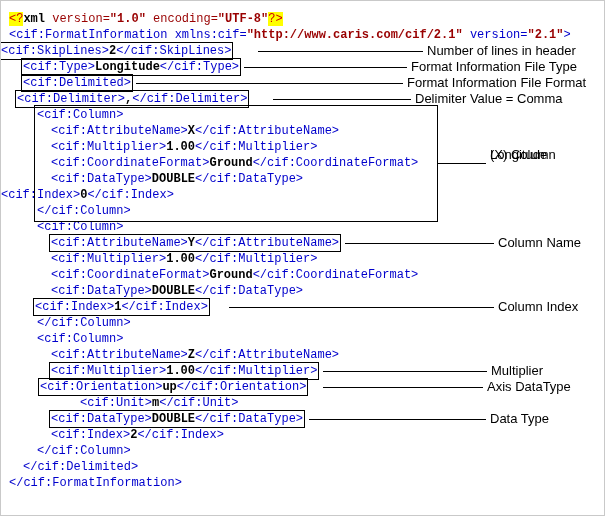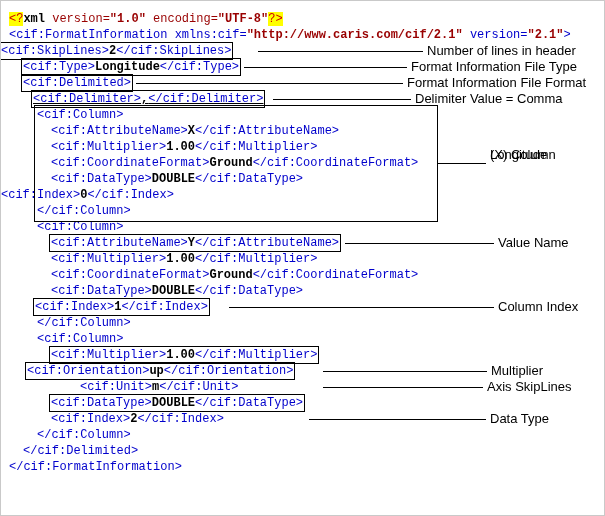--- a/index.html
+++ b/index.html
@@ -77,38 +77,39 @@
 </head>
 <body>
 
 <div class="page">
   <div class="code" id="code">
       <div class="line" style="padding-left: 8px;"><span class="tok-pi">&lt;?</span><span class="tok-xname">xml </span><span class="tok-xattr">version=</span><span class="tok-attrval">"1.0"</span><span class="tok-xattr"> encoding=</span><span class="tok-attrval">"UTF-8"</span><span class="tok-pi">?&gt;</span></div>
       <div class="line" style="padding-left: 8px;"><span class="tok-tag">&lt;cif:FormatInformation xmlns:cif=</span><span class="tok-attrval">"http://www.caris.com/cif/2.1"</span><span class="tok-tag"> version=</span><span class="tok-attrval">"2.1"</span><span class="tok-tag">&gt;</span></div>
       <div class="line" style=""><span class="boxed"><span class="tok-tag">&lt;cif:SkipLines&gt;</span><span class="tok-val">2</span><span class="tok-tag">&lt;/cif:SkipLines&gt;</span></span></div>
       <div class="line" style="padding-left: 22px;"><span class="boxed"><span class="tok-tag">&lt;cif:Type&gt;</span><span class="tok-val">Longitude</span><span class="tok-tag">&lt;/cif:Type&gt;</span></span></div>
       <div class="line" style="padding-left: 22px;"><span class="boxed"><span class="tok-tag">&lt;cif:Delimited&gt;</span></span></div>
-      <div class="line" style="padding-left: 32px; text-decoration: underline;"><span class="boxed"><span class="tok-tag">&lt;cif:Delimiter&gt;</span><span class="tok-val">,</span><span class="tok-tag">&lt;/cif:Delimiter&gt;</span></span></div>
+      <div class="line" style="padding-left: 16px;"><span class="boxed"><span class="tok-tag">&lt;cif:Delimiter&gt;</span><span class="tok-val">,</span><span class="tok-tag">&lt;/cif:Delimiter&gt;</span></span></div>
       <div class="line" style="padding-left: 36px;"><span class="tok-tag">&lt;cif:Column&gt;</span></div>
       <div class="line" style="padding-left: 50px;"><span class="tok-tag">&lt;cif:AttributeName&gt;</span><span class="tok-val">X</span><span class="tok-tag">&lt;/cif:AttributeName&gt;</span></div>
       <div class="line" style="padding-left: 50px;"><span class="tok-tag">&lt;cif:Multiplier&gt;</span><span class="tok-val">1.00</span><span class="tok-tag">&lt;/cif:Multiplier&gt;</span></div>
       <div class="line" style="padding-left: 50px;"><span class="tok-tag">&lt;cif:CoordinateFormat&gt;</span><span class="tok-val">Ground</span><span class="tok-tag">&lt;/cif:CoordinateFormat&gt;</span></div>
       <div class="line" style="padding-left: 50px;"><span class="tok-tag">&lt;cif:DataType&gt;</span><span class="tok-val">DOUBLE</span><span class="tok-tag">&lt;/cif:DataType&gt;</span></div>
       <div class="line" style=""><span class="tok-tag">&lt;cif:Index&gt;</span><span class="tok-val">0</span><span class="tok-tag">&lt;/cif:Index&gt;</span></div>
       <div class="line" style="padding-left: 36px;"><span class="tok-tag">&lt;/cif:Column&gt;</span></div>
       <div class="line" style="padding-left: 36px;"><span class="tok-tag">&lt;cif:Column&gt;</span></div>
       <div class="line" style="padding-left: 50px;"><span class="boxed"><span class="tok-tag">&lt;cif:AttributeName&gt;</span><span class="tok-val">Y</span><span class="tok-tag">&lt;/cif:AttributeName&gt;</span></span></div>
       <div class="line" style="padding-left: 50px;"><span class="tok-tag">&lt;cif:Multiplier&gt;</span><span class="tok-val">1.00</span><span class="tok-tag">&lt;/cif:Multiplier&gt;</span></div>
       <div class="line" style="padding-left: 50px;"><span class="tok-tag">&lt;cif:CoordinateFormat&gt;</span><span class="tok-val">Ground</span><span class="tok-tag">&lt;/cif:CoordinateFormat&gt;</span></div>
       <div class="line" style="padding-left: 50px;"><span class="tok-tag">&lt;cif:DataType&gt;</span><span class="tok-val">DOUBLE</span><span class="tok-tag">&lt;/cif:DataType&gt;</span></div>
       <div class="line" style="padding-left: 34px;"><span class="boxed"><span class="tok-tag">&lt;cif:Index&gt;</span><span class="tok-val">1</span><span class="tok-tag">&lt;/cif:Index&gt;</span></span></div>
       <div class="line" style="padding-left: 36px;"><span class="tok-tag">&lt;/cif:Column&gt;</span></div>
       <div class="line" style="padding-left: 36px;"><span class="tok-tag">&lt;cif:Column&gt;</span></div>
+      <div class="line" style="padding-left: 50px;"><span class="tok-tag">&lt;cif:AttributeName&gt;</span><span class="tok-val">Z</span><span class="tok-tag">&lt;/cif:AttributeName&gt;</span></div>
       <div class="line" style="padding-left: 50px;"><span class="boxed"><span class="tok-tag">&lt;cif:Multiplier&gt;</span><span class="tok-val">1.00</span><span class="tok-tag">&lt;/cif:Multiplier&gt;</span></span></div>
-      <div class="line" style="padding-left: 26px;"><span class="boxed"><span class="tok-tag">&lt;cif:Orientation&gt;</span><span class="tok-val">up</span><span class="tok-tag">&lt;/cif:Orientation&gt;</span></span></div>
+      <div class="line" style="padding-left: 39px;"><span class="boxed"><span class="tok-tag">&lt;cif:Orientation&gt;</span><span class="tok-val">up</span><span class="tok-tag">&lt;/cif:Orientation&gt;</span></span></div>
       <div class="line" style="padding-left: 79px;"><span class="tok-tag">&lt;cif:Unit&gt;</span><span class="tok-val">m</span><span class="tok-tag">&lt;/cif:Unit&gt;</span></div>
       <div class="line" style="padding-left: 50px;"><span class="boxed"><span class="tok-tag">&lt;cif:DataType&gt;</span><span class="tok-val">DOUBLE</span><span class="tok-tag">&lt;/cif:DataType&gt;</span></span></div>
       <div class="line" style="padding-left: 50px;"><span class="tok-tag">&lt;cif:Index&gt;</span><span class="tok-val">2</span><span class="tok-tag">&lt;/cif:Index&gt;</span></div>
       <div class="line" style="padding-left: 36px;"><span class="tok-tag">&lt;/cif:Column&gt;</span></div>
       <div class="line" style="padding-left: 22px;"><span class="tok-tag">&lt;/cif:Delimited&gt;</span></div>
       <div class="line" style="padding-left: 8px;"><span class="tok-tag">&lt;/cif:FormatInformation&gt;</span></div>
     </div>
   <div class="overlay" id="overlay">
     <div id="column-x-box"></div>
   <div class="connector" id="conn-skiplines"></div>
@@ -127,32 +128,32 @@
       <div class="callout-label" id="label-delimiter">
         <div>Delimiter Value = Comma</div>
       </div>
       <div class="connector" id="conn-column-x"></div>
       <div class="callout-label" id="label-column-x">
         <div>Longitude</div>
         <div>(X) Column</div>
       </div>
       <div class="connector" id="conn-attrname-y"></div>
       <div class="callout-label" id="label-attrname-y">
-        <div>Value Name</div>
+        <div>Column Name</div>
       </div>
       <div class="connector" id="conn-index-1"></div>
       <div class="callout-label" id="label-index-1">
         <div>Column Index</div>
       </div>
       <div class="connector" id="conn-multiplier"></div>
       <div class="callout-label" id="label-multiplier">
         <div>Multiplier</div>
       </div>
       <div class="connector" id="conn-orientation"></div>
       <div class="callout-label" id="label-orientation">
-        <div>Axis SkipLines</div>
+        <div>Axis DataType</div>
       </div>
       <div class="connector" id="conn-datatype"></div>
       <div class="callout-label" id="label-datatype">
         <div>Data Type</div>
       </div>
     </div>
 </div>
 
 </body></html>

